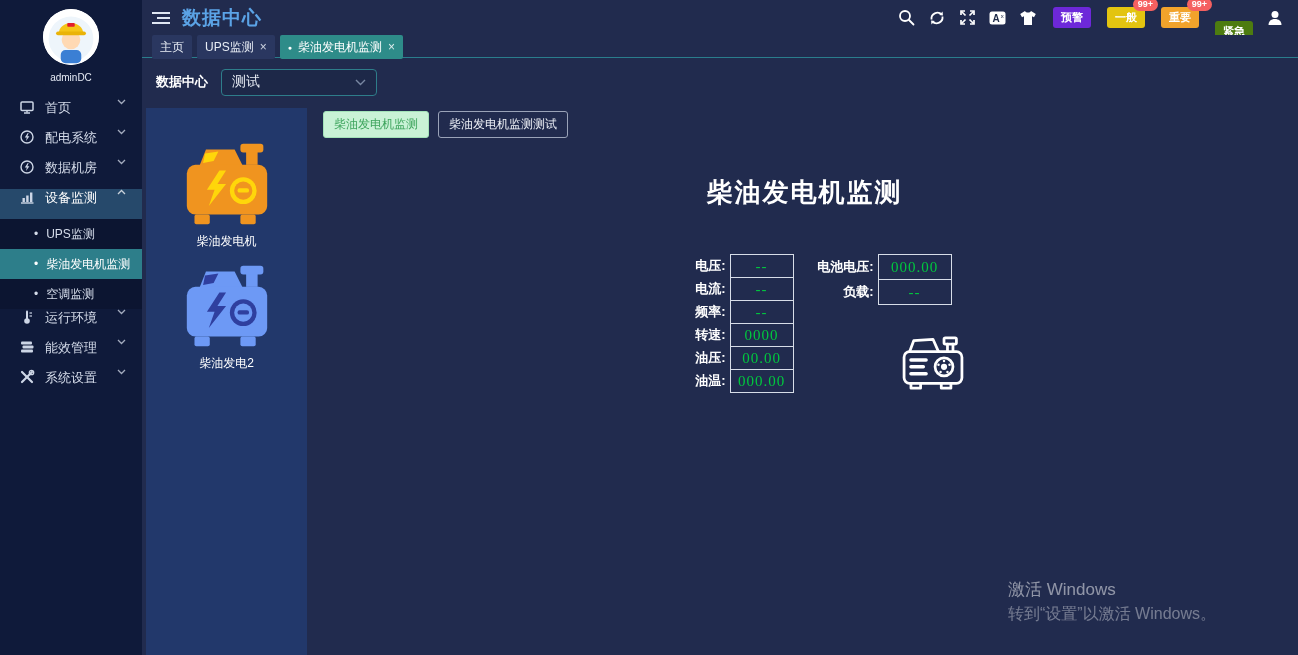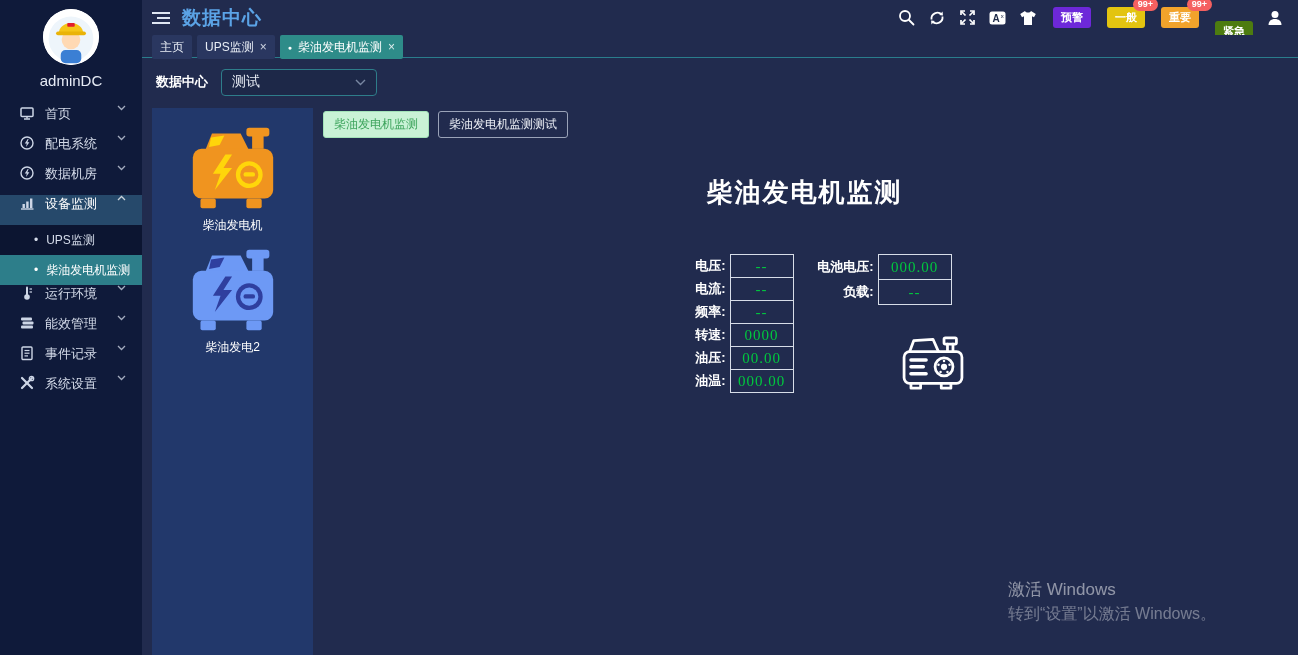--- a/index.html
+++ b/index.html
@@ -3,21 +3,21 @@
 <meta charset="utf-8">
 <style>
   html,body{margin:0;padding:0;}
   body{width:1298px;height:655px;font-family:"Liberation Sans",sans-serif;background:#212b4e;}
   .app{position:relative;width:1298px;height:655px;overflow:hidden;background:#212b4e;}
 
   
   .sidebar{position:absolute;left:0;top:0;width:142px;height:655px;background:#0f1a3a;z-index:5;}
   .avatar{width:56px;height:56px;border-radius:50%;overflow:hidden;background:#fff;margin:9px auto 7px;}
   .avatar svg{display:block;width:56px;height:56px;}
-  .username{color:#e6ebf5;text-align:center;font-size:15px;margin-bottom:16px;}
+  .username{color:#e6ebf5;text-align:center;font-size:10px;margin-bottom:16px;}
   .nav-item{height:30px;display:flex;align-items:flex-start;padding:0 16px 0 19px;color:#d5dcea;font-size:13px;cursor:pointer;}
   .nav-item .nicon{width:16px;height:16px;margin-right:10px;display:flex;align-items:center;justify-content:center;color:#cdd6e6;}
   .nav-item .chev{margin-left:auto;opacity:.75;display:flex;}
   .nav-item.parent-open{background:#26496b;color:#fff;}
   .nav-sub{height:30px;display:flex;align-items:center;padding-left:34px;font-size:12px;color:#d5dcea;background:#0c1531;cursor:pointer;}
   .nav-sub::before{content:"•";margin-right:8px;font-size:12px;}
   .nav-sub.active{background:#2d7e8a;color:#fff;}
 
   
   .topbar{position:absolute;left:142px;top:0;width:1156px;height:35px;background:#212b4e;display:flex;align-items:center;padding:0 14px 0 10px;box-sizing:border-box;}
@@ -36,21 +36,21 @@
   .tab .dot{font-size:7px;line-height:1;}
   .tab .close{font-size:12px;opacity:.85;line-height:1;}
 
   
   .content{position:absolute;left:142px;top:59px;width:1156px;height:596px;background:#212b4e;}
   .filter-row{display:flex;align-items:center;height:46px;padding-left:14px;gap:13px;}
   .filter-label{color:#fff;font-size:13px;font-weight:bold;}
   .select{width:134px;height:25px;border:1px solid #2e7d8a;border-radius:4px;display:flex;align-items:center;padding:0 10px;color:#e8edf5;font-size:14px;background:#1d2848;cursor:pointer;box-sizing:content-box;}
   .select .sel-chev{margin-left:auto;display:flex;opacity:.7;}
 
-  .device-panel{position:absolute;left:10px;top:49px;width:161px;height:547px;background:#22386b;display:flex;flex-direction:column;align-items:center;padding-top:16px;box-sizing:border-box;}
+  .device-panel{position:absolute;left:4px;top:49px;width:161px;height:547px;background:#22386b;display:flex;flex-direction:column;align-items:center;padding-top:32px;box-sizing:border-box;}
   .device-card{display:flex;flex-direction:column;align-items:center;margin-bottom:12px;cursor:pointer;}
   .device-card svg{width:96px;height:88px;}
   .device-label{color:#fff;font-size:12px;margin-top:5px;}
 
   .monitor{position:absolute;left:169px;top:49px;width:987px;height:547px;}
   .device-tabs{padding:3px 0 0 12px;display:flex;gap:9px;}
   .btn-green{background:#c9f2d6;color:#3da45c;font-size:12px;padding:4px 10px;border-radius:3px;border:1px solid #a3e2b8;cursor:pointer;white-space:nowrap;}
   .btn-plain{background:transparent;color:#eef1f7;font-size:12px;padding:4px 10px;border-radius:3px;border:1px solid #9aa3b8;cursor:pointer;white-space:nowrap;}
   .monitor-title{text-align:center;color:#fff;font-size:26px;font-weight:bold;margin-top:37px;letter-spacing:2px;}
 
@@ -153,20 +153,23 @@
           </span>
       </div>
 
       <div class="submenu">
         <div class="nav-sub">
             <span>UPS监测</span>
           </div>
         <div class="nav-sub active">
             <span>柴油发电机监测</span>
           </div>
+        <div class="nav-sub">
+            <span>空调监测</span>
+          </div>
       </div>
 
       <div class="nav-item">
         <span class="nicon">
           <svg width="16" height="16" viewBox="0 0 16 16">
               <line x1="8" y1="2.5" x2="8" y2="10" stroke="currentColor" stroke-width="2" stroke-linecap="round"></line>
               <circle cx="8" cy="12" r="2.8" fill="currentColor"></circle>
               <line x1="10.5" y1="4" x2="13" y2="4" stroke="currentColor" stroke-width="1.2"></line>
               <line x1="10.5" y1="7" x2="13" y2="7" stroke="currentColor" stroke-width="1.2"></line>
             </svg>
@@ -188,36 +191,20 @@
             </svg>
         </span>
         <span class="nlabel">能效管理</span>
         <span class="chev">
             <svg width="9" height="6" viewBox="0 0 9 6">
               <polyline points="1,1 4.5,4.5 8,1" fill="none" stroke="currentColor" stroke-width="1.3"></polyline>
             </svg>
           </span>
       </div>
 
-      <div class="nav-item">
-        <span class="nicon">
-          <svg width="16" height="16" viewBox="0 0 16 16">
-              <rect x="3" y="2" width="10" height="12.5" rx="1" fill="none" stroke="currentColor" stroke-width="1.4"></rect>
-              <line x1="5.5" y1="5.5" x2="10.5" y2="5.5" stroke="currentColor" stroke-width="1.2"></line>
-              <line x1="5.5" y1="8.2" x2="10.5" y2="8.2" stroke="currentColor" stroke-width="1.2"></line>
-              <line x1="5.5" y1="10.9" x2="9" y2="10.9" stroke="currentColor" stroke-width="1.2"></line>
-            </svg>
-        </span>
-        <span class="nlabel">事件记录</span>
-        <span class="chev">
-            <svg width="9" height="6" viewBox="0 0 9 6">
-              <polyline points="1,1 4.5,4.5 8,1" fill="none" stroke="currentColor" stroke-width="1.3"></polyline>
-            </svg>
-          </span>
-      </div>
 
       <div class="nav-item">
         <span class="nicon">
           <svg width="16" height="16" viewBox="0 0 16 16">
               <line x1="3" y1="3" x2="13" y2="13" stroke="currentColor" stroke-width="2.2" stroke-linecap="round"></line>
               <line x1="13" y1="3" x2="3" y2="13" stroke="currentColor" stroke-width="2.2" stroke-linecap="round"></line>
               <circle cx="12.5" cy="3.5" r="2.2" fill="none" stroke="currentColor" stroke-width="1.3"></circle>
             </svg>
         </span>
         <span class="nlabel">系统设置</span>

